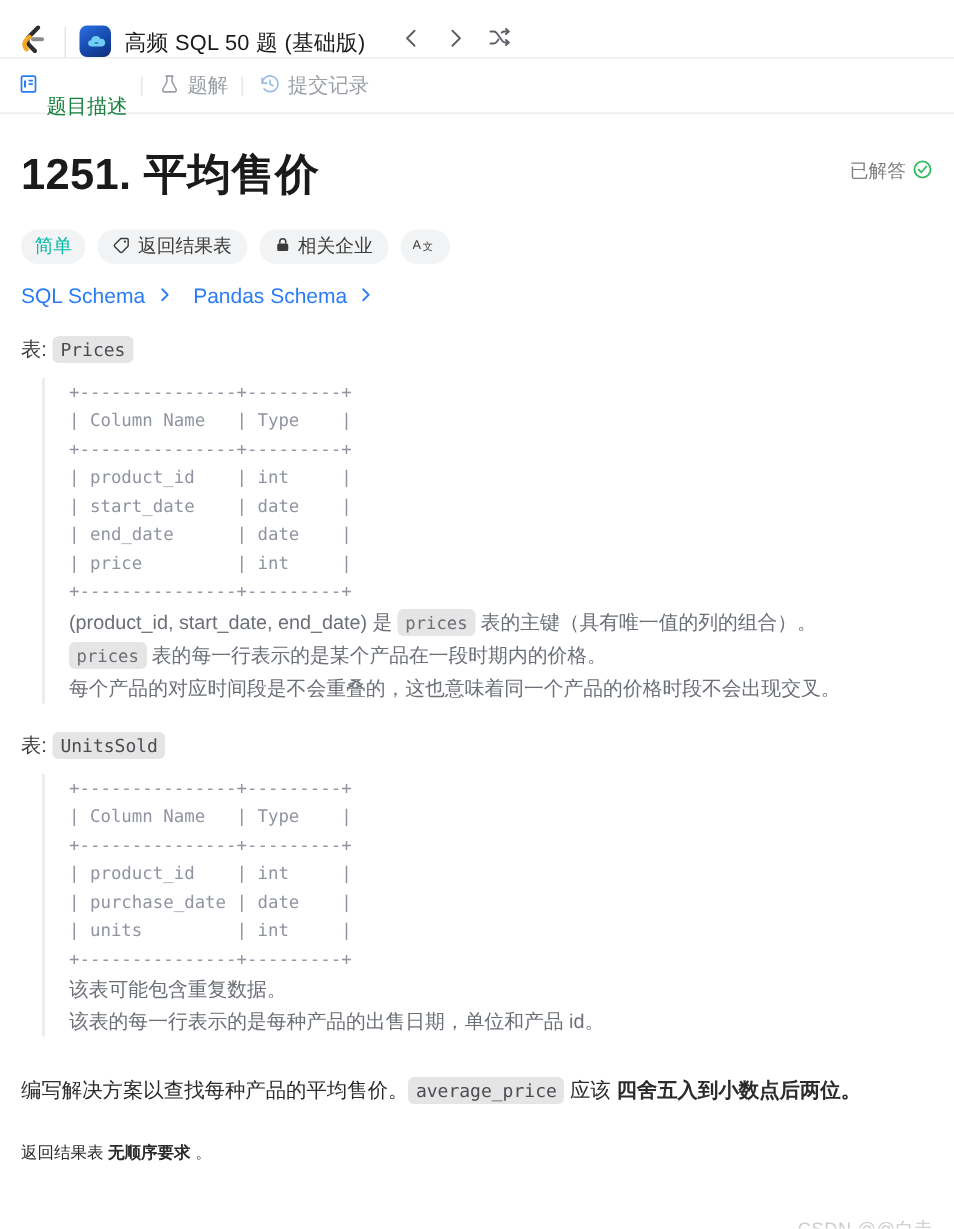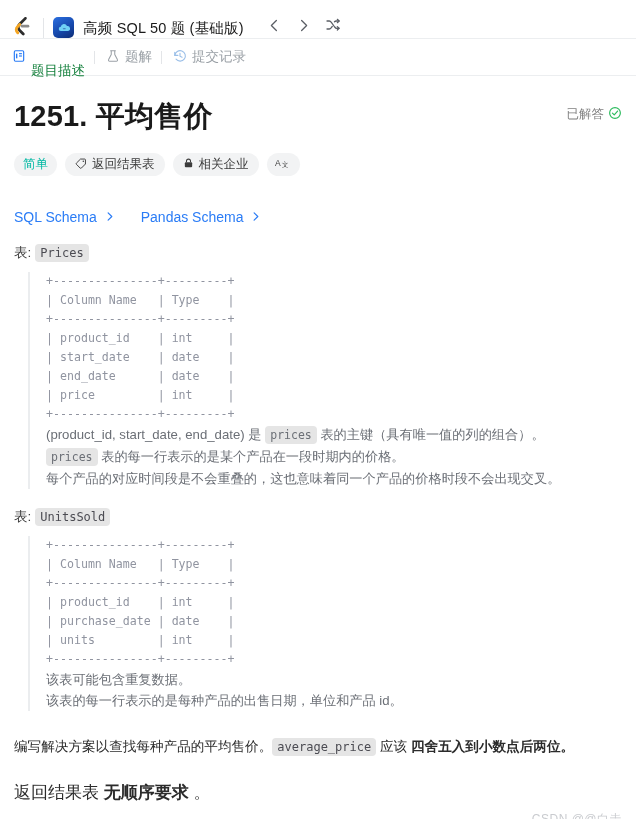--- a/index.html
+++ b/index.html
@@ -123,22 +123,22 @@
     cursor: pointer;
     white-space: nowrap;
     justify-content: flex-end;
   }
   .pill.easy { color: #00b8a3; padding: 0 9px; }
   .pill.sq { padding: 0 8px; }
 
   .schemarow {
     display: flex;
     align-items: center;
-    gap: 26px;
-    margin-top: 33px;
+    gap: 14px;
+    margin-top: 13px;
     font-size: 14px;
   }
   .schema-link {
     display: flex; align-items: center; gap: 7px;
     color: #2a7cf6;
     cursor: pointer;
   }
 
   .tableLabel {
     margin-top: 19px;
@@ -184,21 +184,21 @@
   }
   .desc code.inline { color: #6b6f76; font-size: 11.5px; }
 
   .bottom {
     margin-top: 24px;
     font-size: 13.6px;
     line-height: 24px;
     color: #2b2b2b;
   }
   .bottom b { font-weight: 700; }
-  .bottom2 { margin-top: 22px; font-size: 17px; color: #2b2b2b; }
+  .bottom2 { margin-top: 22px; font-size: 11px; color: #2b2b2b; }
 
   .watermark {
     position: absolute;
     right: 14px;
     bottom: 12px;
     font-size: 12px;
     color: #c9cbcf;
     letter-spacing: .5px;
   }
   .body-wrap { position: relative; height: 743px; }

